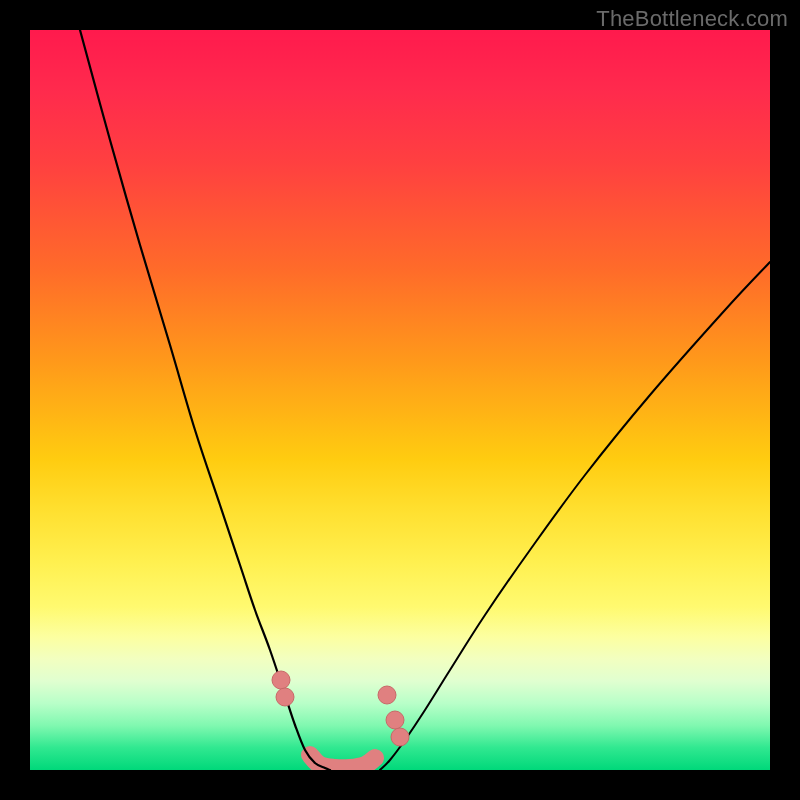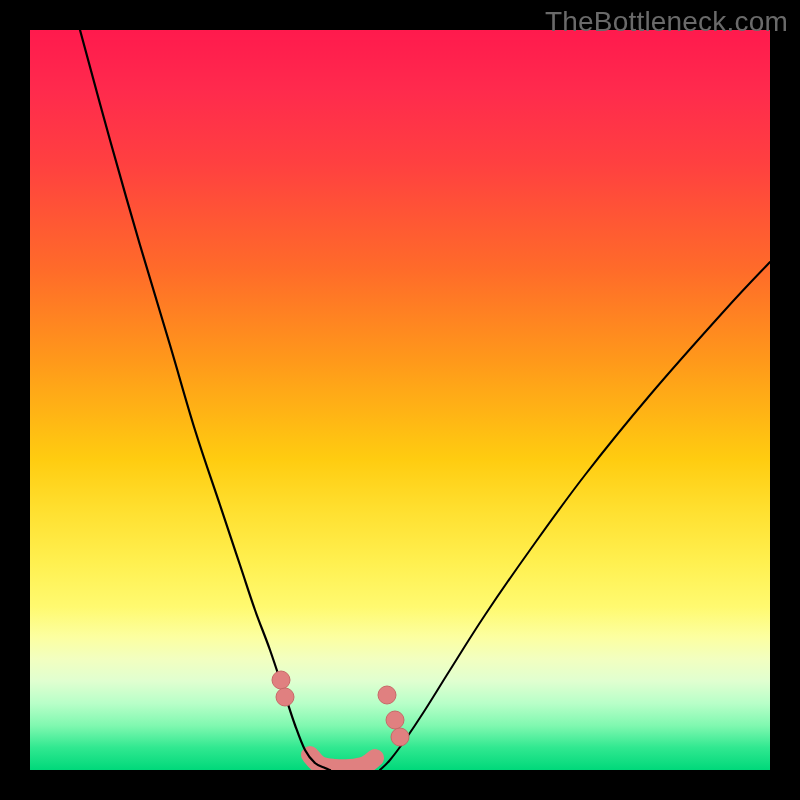--- a/index.html
+++ b/index.html
@@ -39,21 +39,21 @@
       #80f8b0 94%,
       #30e890 97%,
       #00d87a 100%
     );
   }
   .watermark {
     position: absolute;
     top: 6px;
     right: 12px;
     font-family: Arial, Helvetica, sans-serif;
-    font-size: 28px;
+    font-size: 22px;
     font-weight: 500;
     color: #6a6a6a;
     letter-spacing: 0.2px;
     user-select: none;
     z-index: 10;
   }
   svg.curves {
     position: absolute;
     left: 0;
     top: 0;

